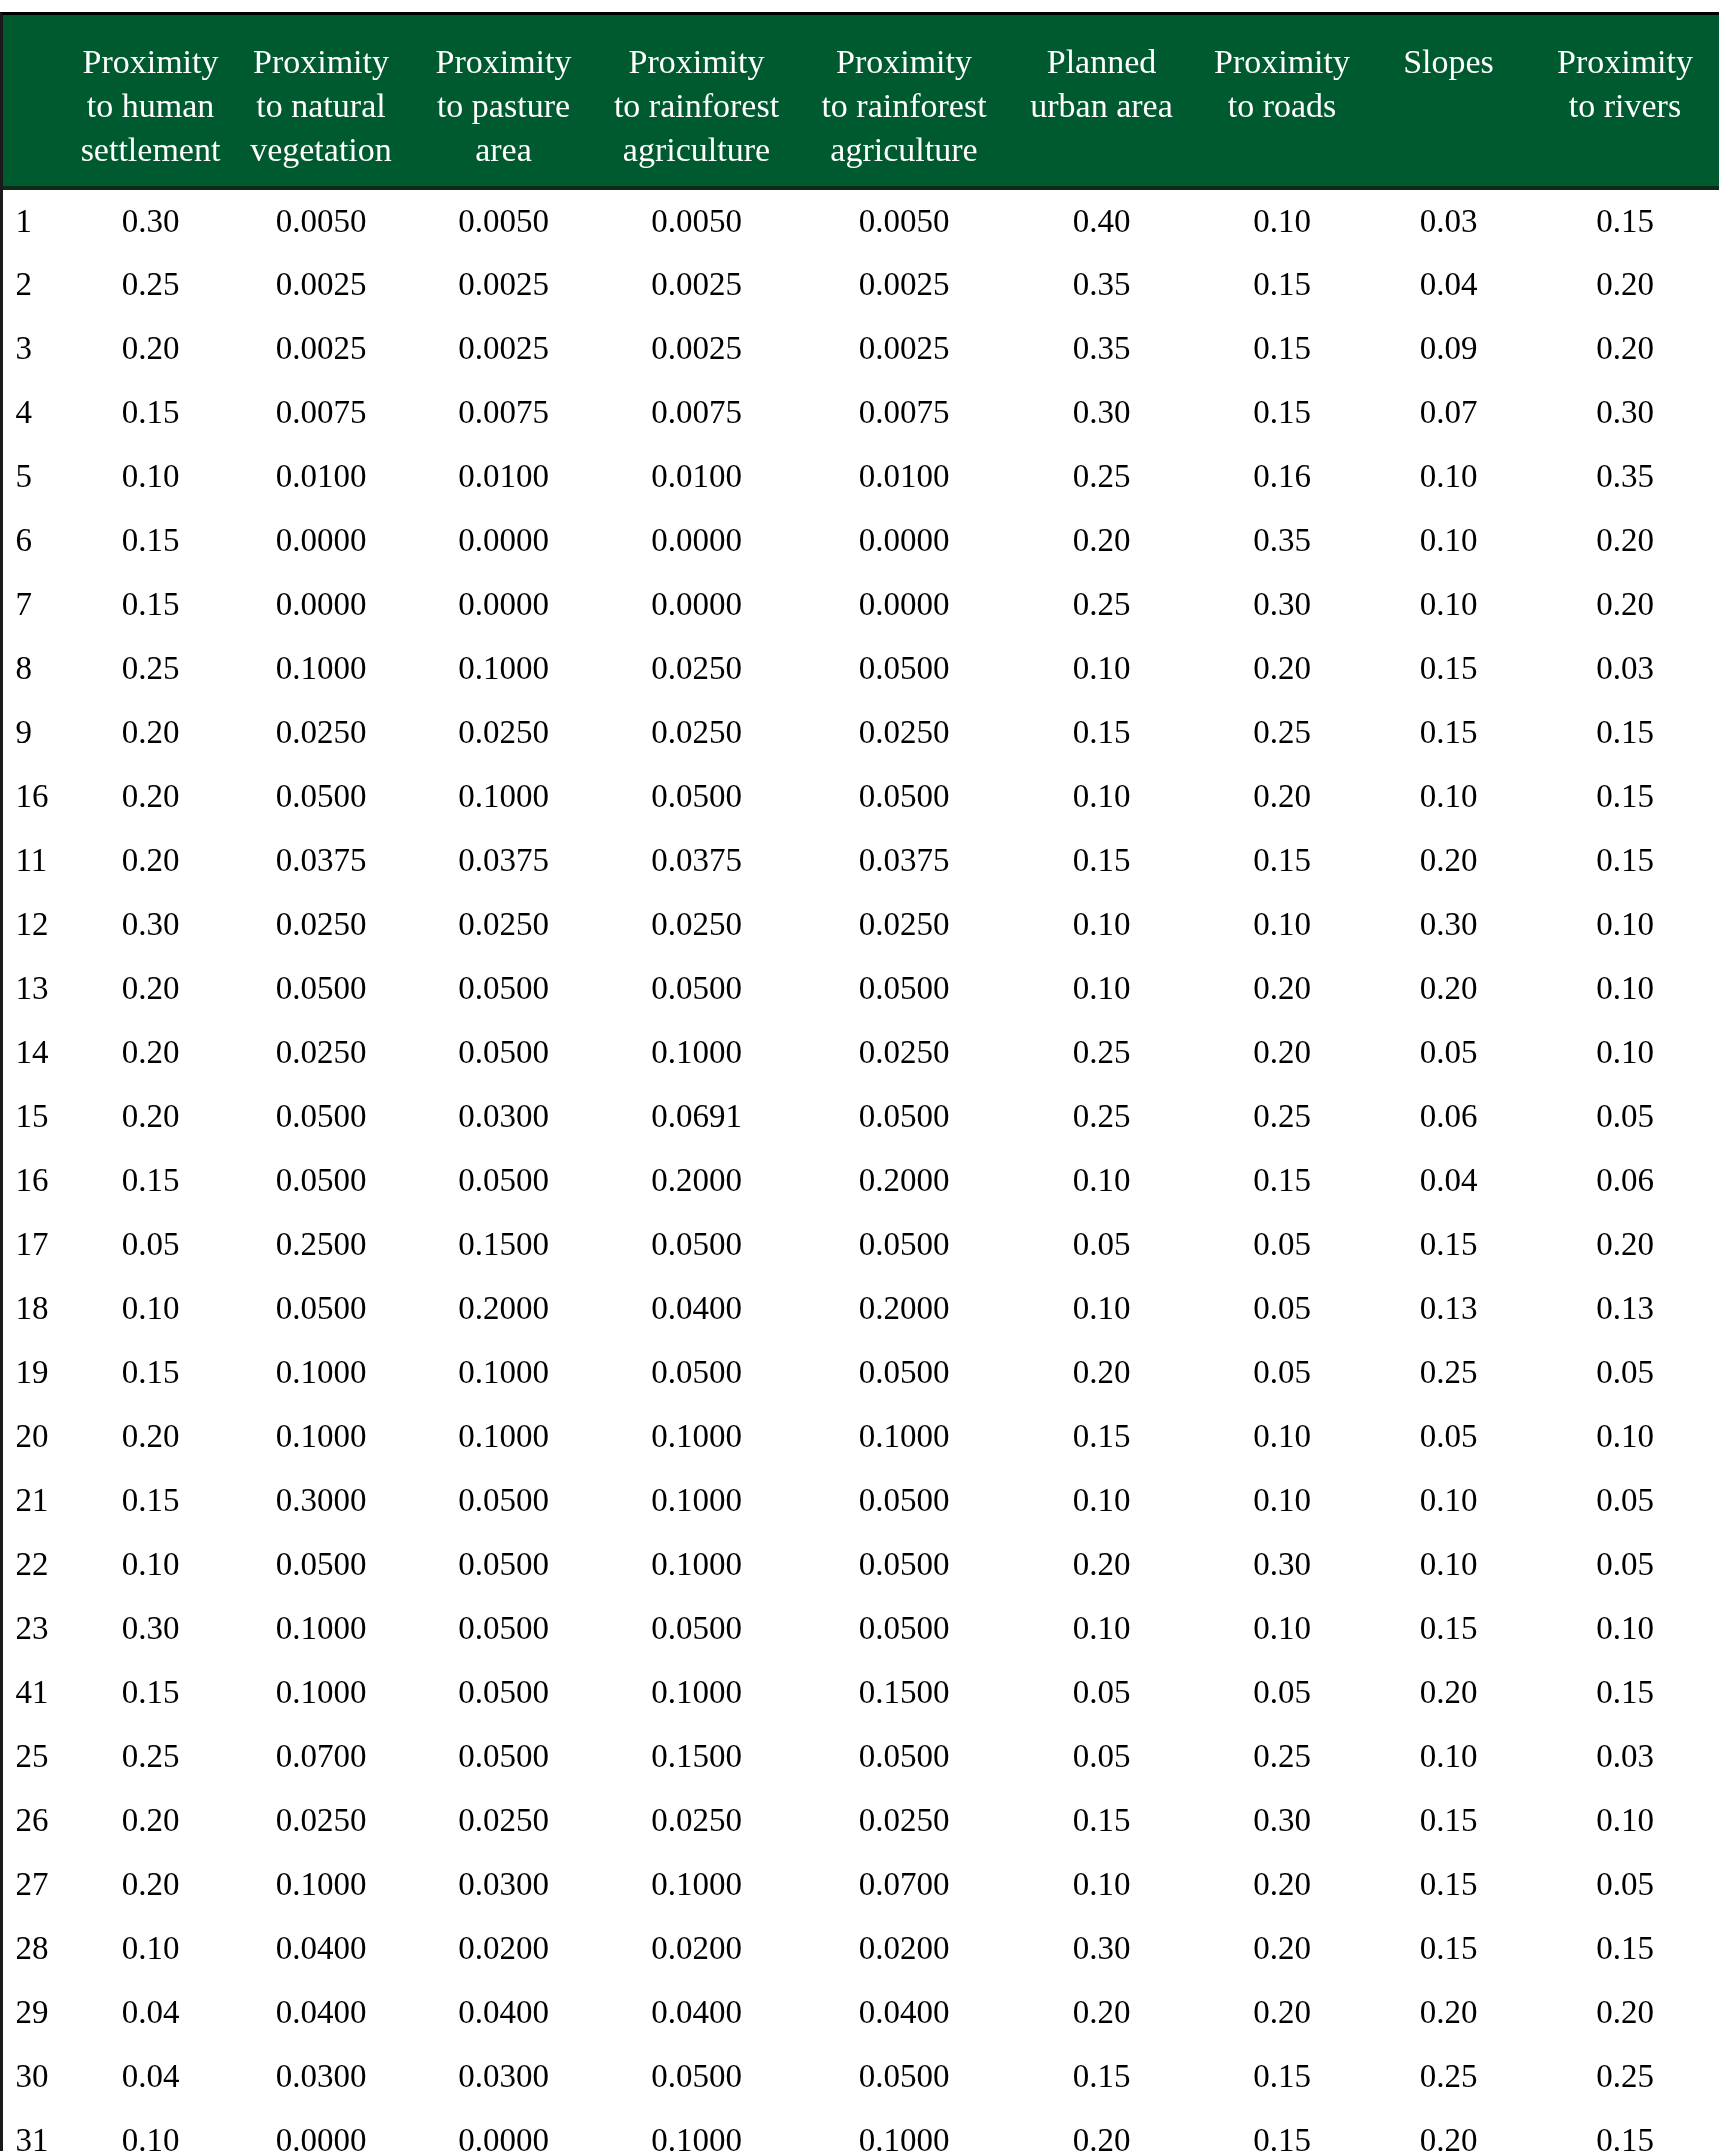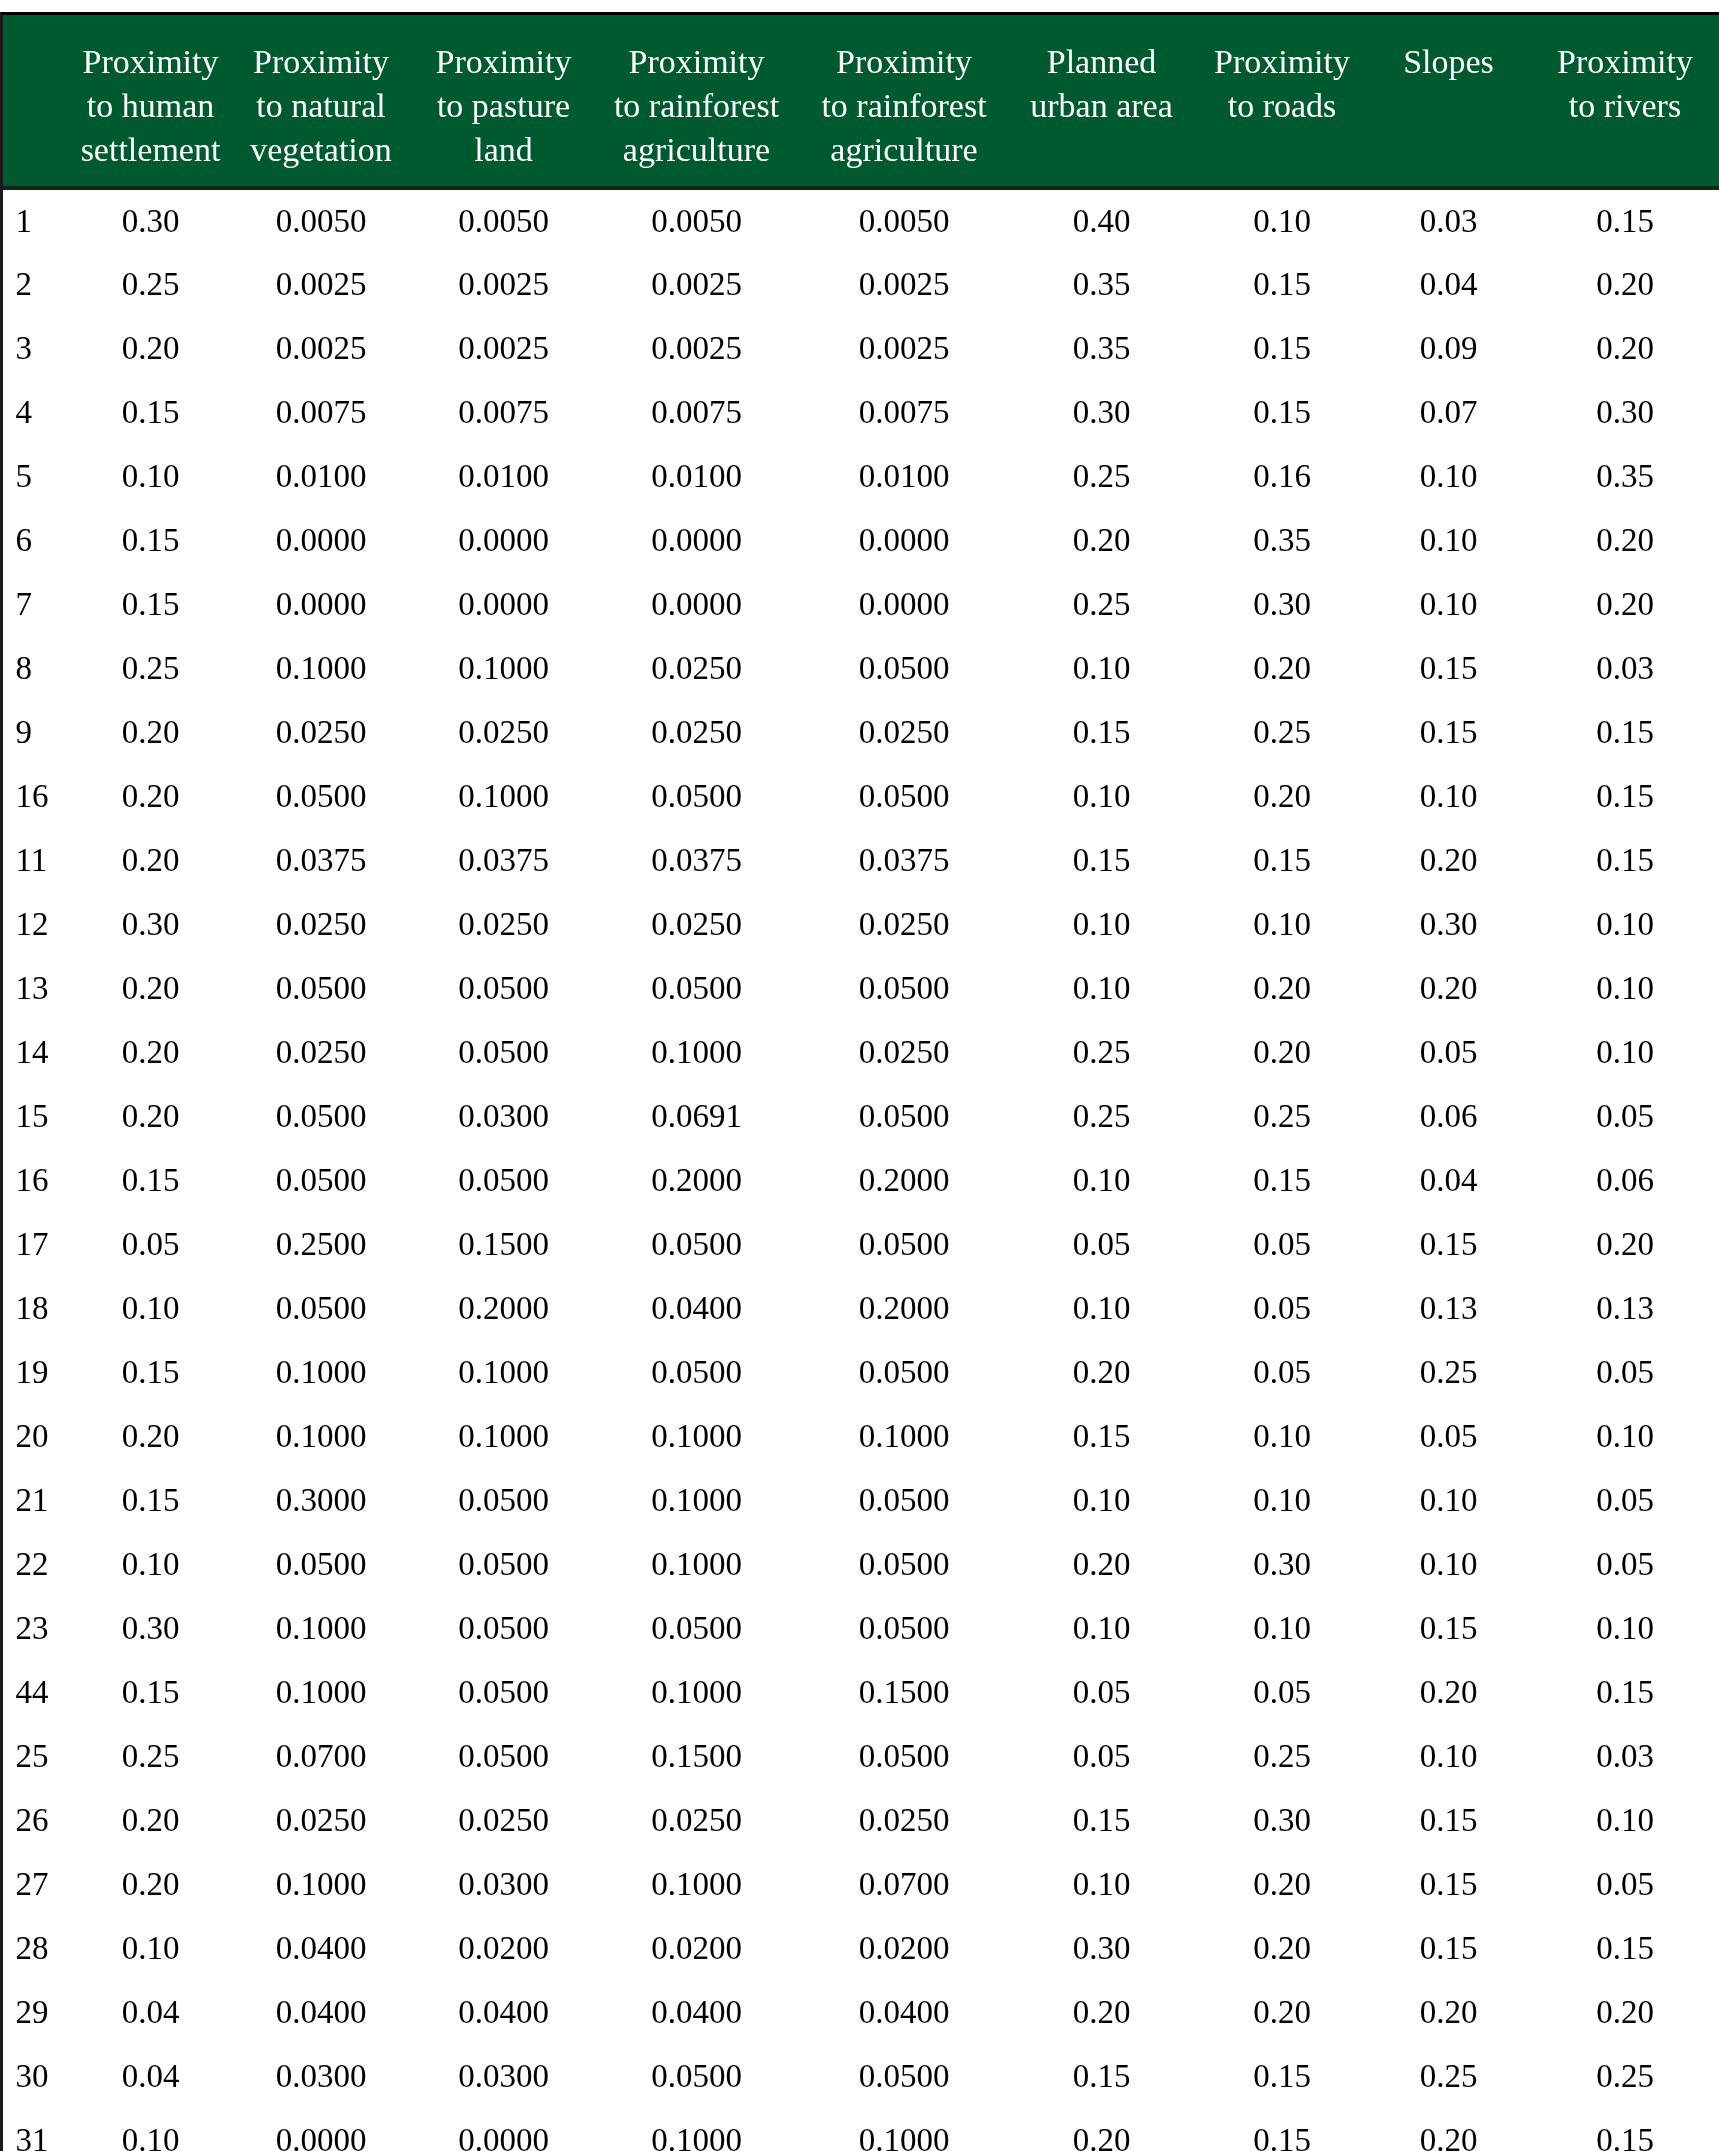--- a/index.html
+++ b/index.html
@@ -97,21 +97,21 @@
             <span class="hline">settlement</span>
           </th>
           <th>
             <span class="hline">Proximity</span>
             <span class="hline">to  natural</span>
             <span class="hline">vegetation</span>
           </th>
           <th>
             <span class="hline">Proximity</span>
             <span class="hline">to pasture</span>
-            <span class="hline">land</span>
+            <span class="hline">area</span>
           </th>
           <th>
             <span class="hline">Proximity</span>
             <span class="hline">to rainforest</span>
             <span class="hline">agriculture</span>
           </th>
           <th>
             <span class="hline">Proximity</span>
             <span class="hline">to rainforest</span>
             <span class="hline">agriculture</span>
@@ -404,21 +404,21 @@
           <td>0.1000</td>
           <td>0.0500</td>
           <td>0.0500</td>
           <td>0.0500</td>
           <td>0.10</td>
           <td>0.10</td>
           <td>0.15</td>
           <td>0.10</td>
         </tr>
         <tr>
-          <td class="rownum">44</td>
+          <td class="rownum">41</td>
           <td>0.15</td>
           <td>0.1000</td>
           <td>0.0500</td>
           <td>0.1000</td>
           <td>0.1500</td>
           <td>0.05</td>
           <td>0.05</td>
           <td>0.20</td>
           <td>0.15</td>
         </tr>

